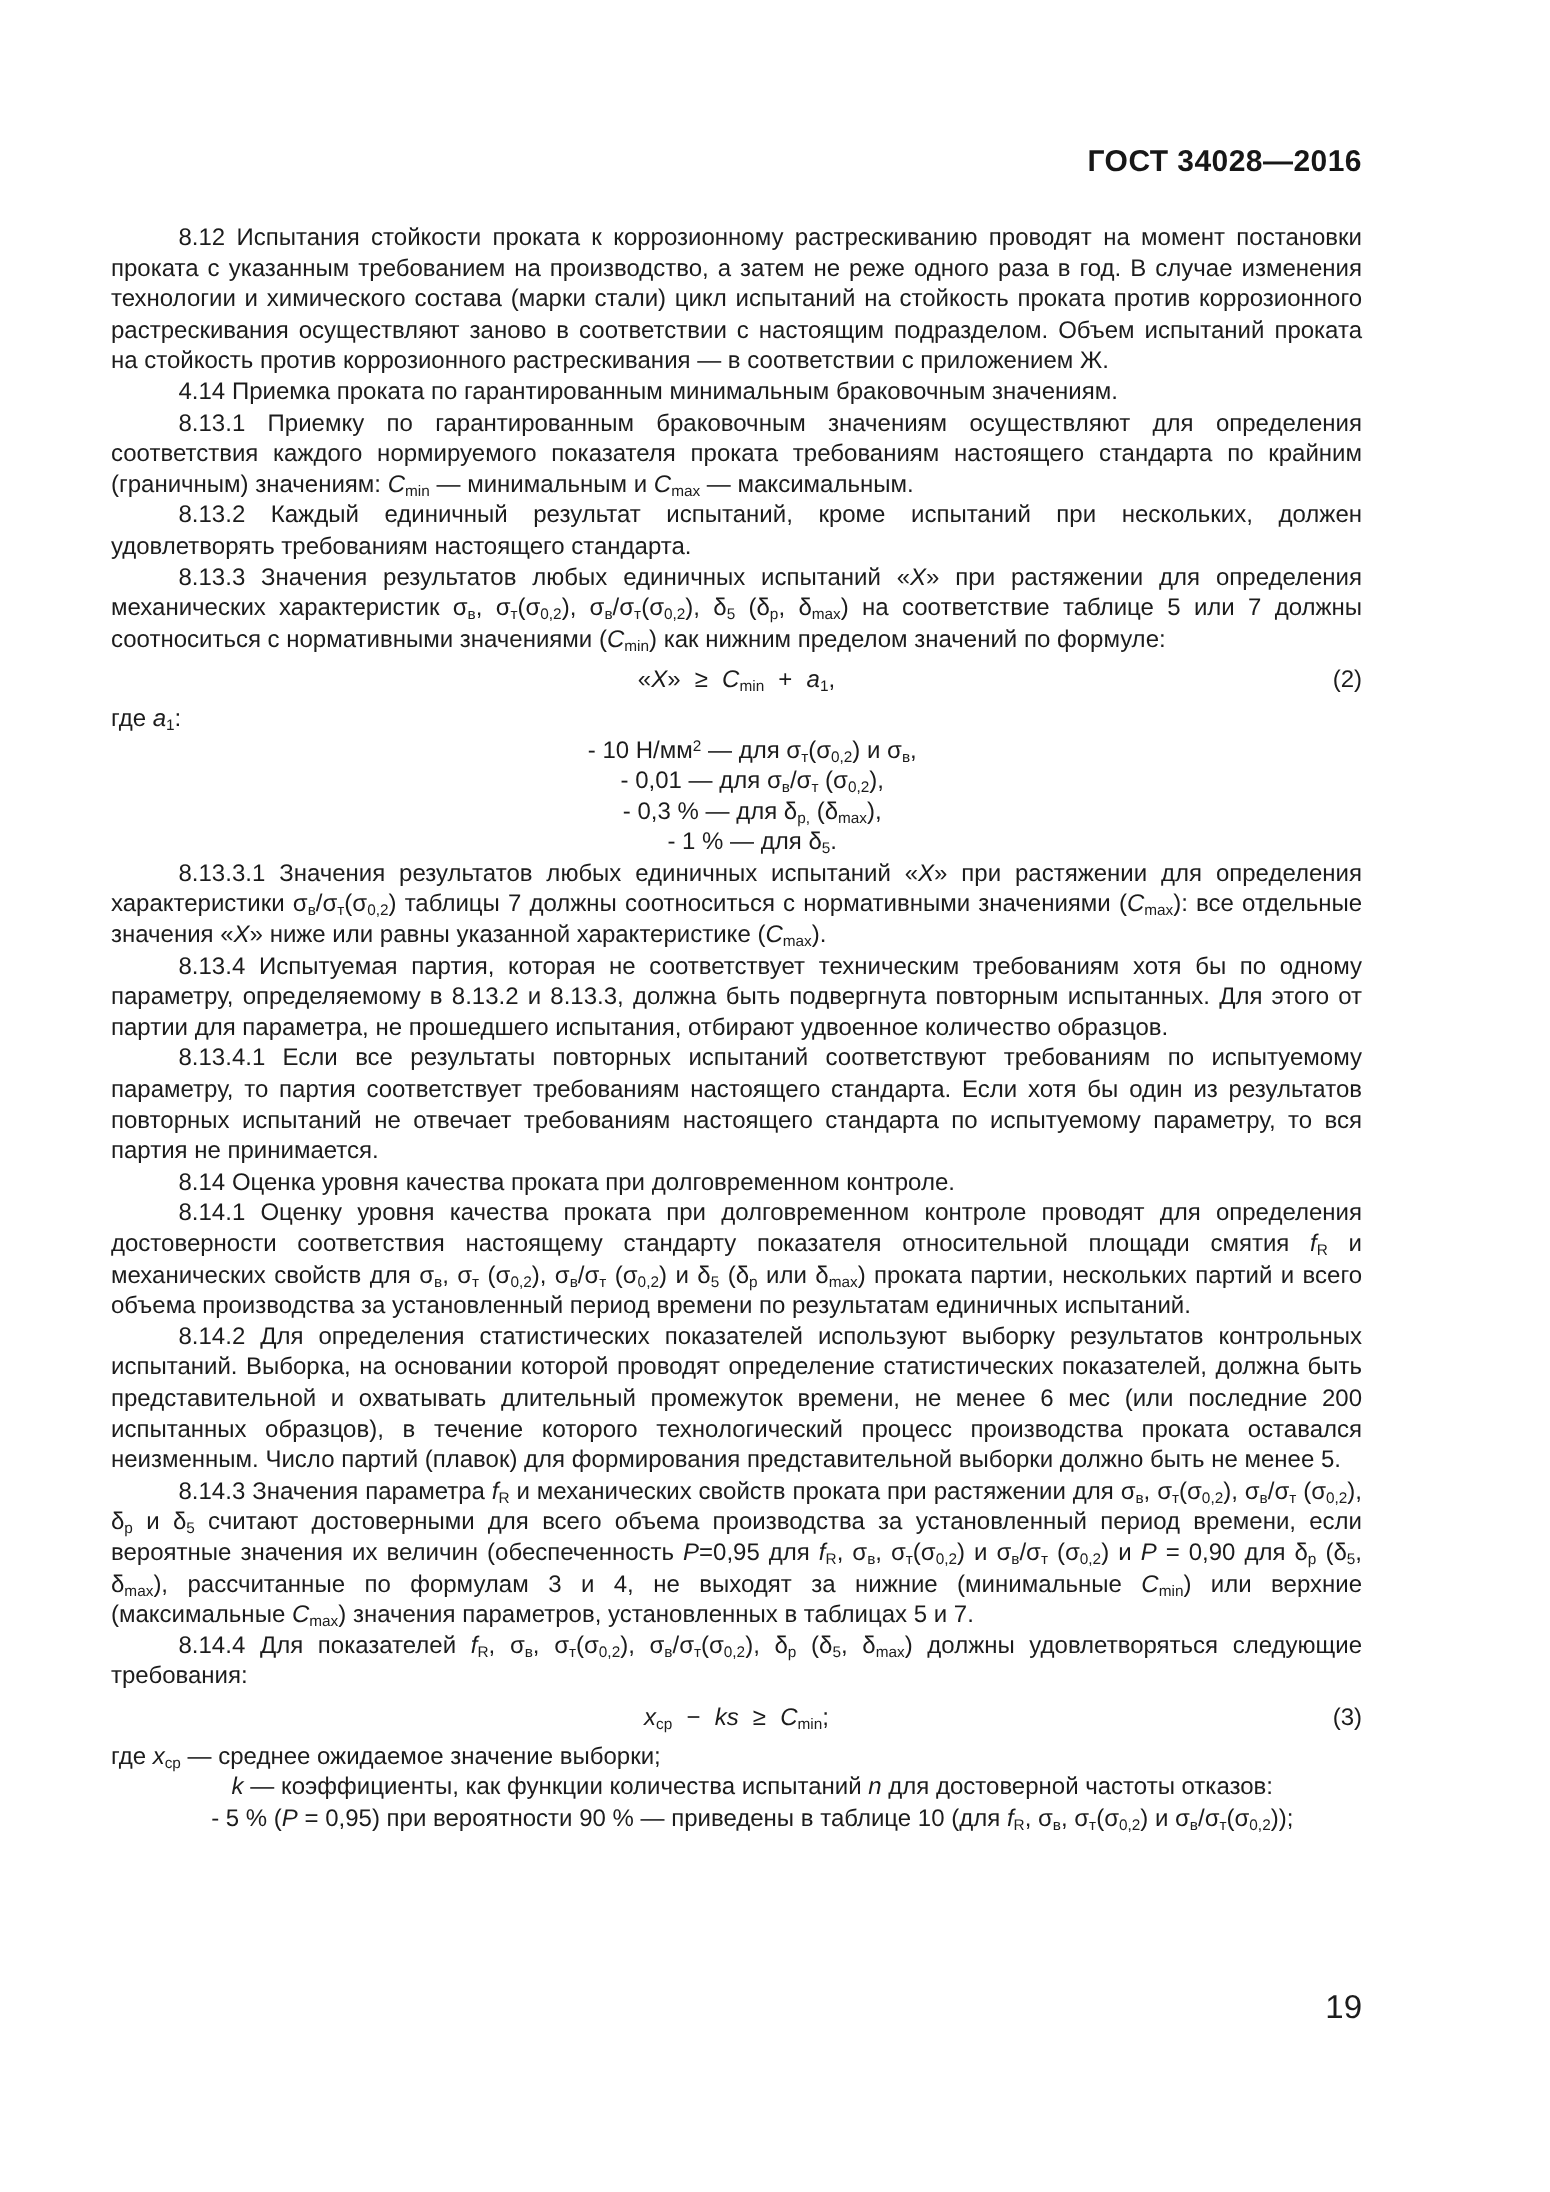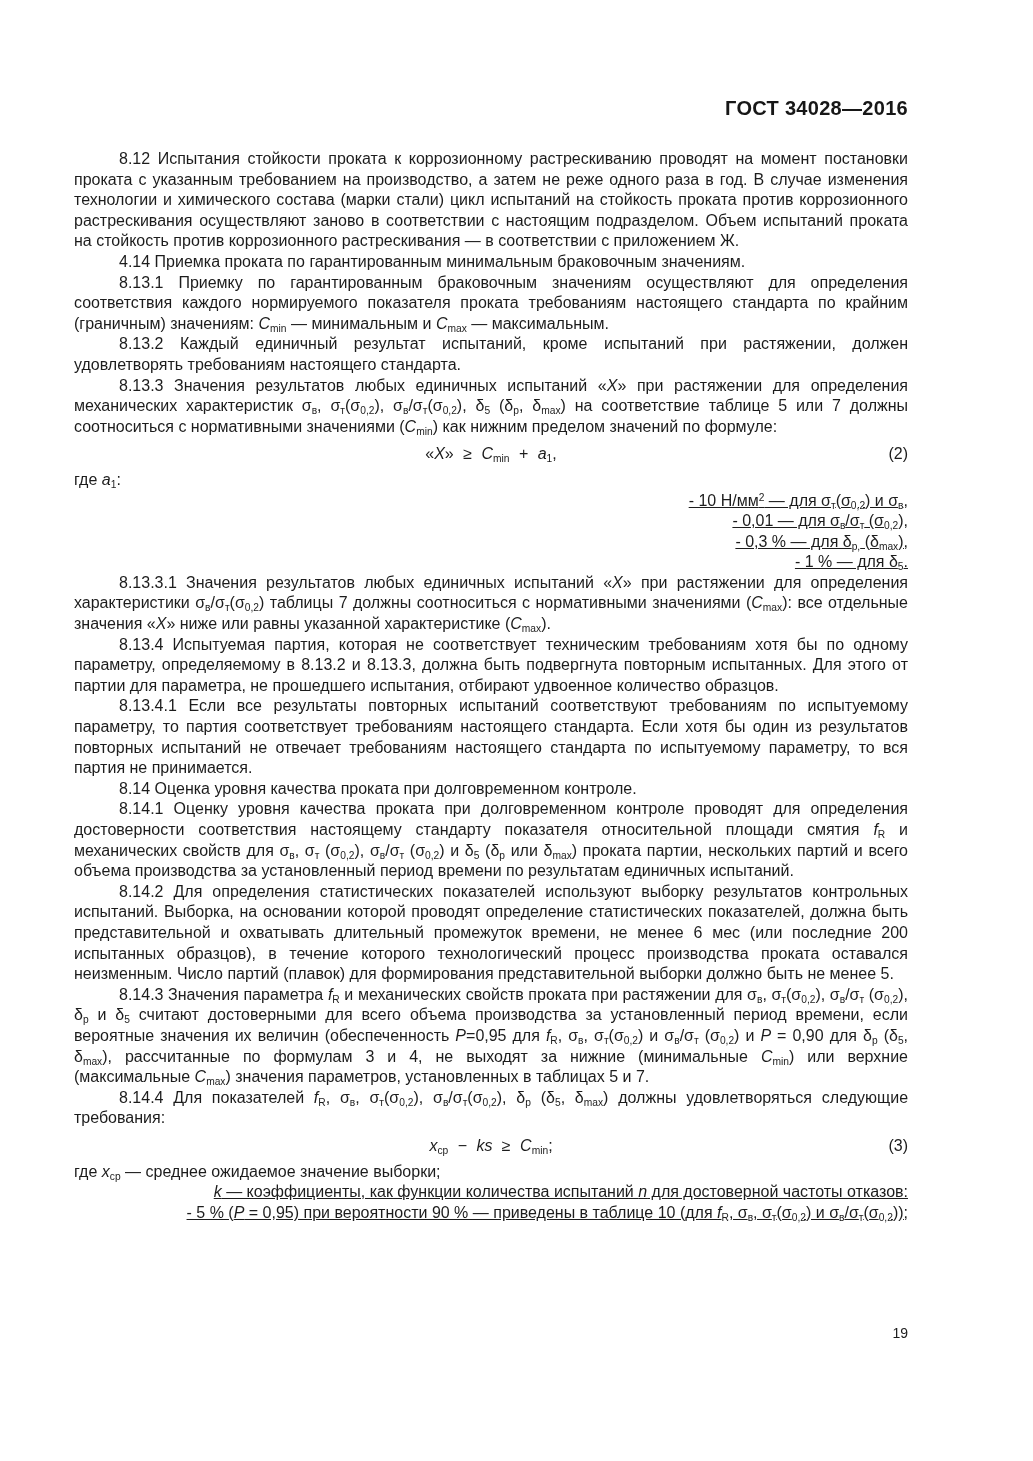--- a/index.html
+++ b/index.html
@@ -22,21 +22,21 @@
     letter-spacing: 0.3px;
     color: #171717;
   }
   .body-text {
     margin-top: 29px;
     font-size: 16px;
     line-height: 20.6px;
     text-align: justify;
   }
   .para { text-indent: 45px; }
-  .list-item { margin-left: 21px; text-indent: 0; text-align: right; text-decoration: underline; }
+  .list-item { margin-left: 21px; text-indent: 0; text-align: center; }
   sub { font-size: 0.64em; line-height: 0; vertical-align: -0.28em; }
   sup { font-size: 0.64em; line-height: 0; vertical-align: 0.45em; }
   i { font-style: italic; }
   .formula {
     position: relative;
     text-align: center;
     text-indent: 0;
     margin: 7px 0 5px 0;
     word-spacing: 5px;
   }
@@ -44,34 +44,34 @@
     position: absolute;
     right: 0; top: 0;
     word-spacing: 0;
   }
   .where-line { text-indent: 0; margin-top: 2px; }
   .page-footer {
     position: absolute;
     left: 74px; top: 1325px;
     width: 834px;
     text-align: right;
-    font-size: 14px;
+    font-size: 22px;
   }
 </style>
 </head>
 <body>
 
 <div class="page">
   <div class="doc-header">ГОСТ 34028—2016</div>
 
   <div class="body-text">
     <div class="para">8.12 Испытания стойкости проката к коррозионному растрескиванию проводят на момент постановки проката с указанным требованием на производство, а затем не реже одного раза в год. В случае изменения технологии и химического состава (марки стали) цикл испытаний на стойкость проката против коррозионного растрескивания осуществляют заново в соответствии с настоящим подразделом. Объем испытаний проката на стойкость против коррозионного растрескивания — в соответствии с приложением Ж.</div>
     <div class="para">4.14 Приемка проката по гарантированным минимальным браковочным значениям.</div>
     <div class="para">8.13.1 Приемку по гарантированным браковочным значениям осуществляют для определения соответствия каждого нормируемого показателя проката требованиям настоящего стандарта по крайним (граничным) значениям: <i>C</i><sub>min</sub> — минимальным и <i>C</i><sub>max</sub> — максимальным.</div>
-    <div class="para">8.13.2 Каждый единичный результат испытаний, кроме испытаний при растяжении, должен удовлетворять требованиям настоящего стандарта.</div>
+    <div class="para">8.13.2 Каждый единичный результат испытаний, кроме испытаний при нескольких, должен удовлетворять требованиям настоящего стандарта.</div>
     <div class="para">8.13.3 Значения результатов любых единичных испытаний «<i>X</i>» при растяжении для определения механических характеристик σ<sub>в</sub>, σ<sub>т</sub>(σ<sub>0,2</sub>), σ<sub>в</sub>/σ<sub>т</sub>(σ<sub>0,2</sub>), δ<sub>5</sub> (δ<sub>p</sub>, δ<sub>max</sub>) на соответствие таблице 5 или 7 должны соотноситься с нормативными значениями (<i>C</i><sub>min</sub>) как нижним пределом значений по формуле:</div>
 
     <div class="formula">
       <span>«<i>X</i>» ≥ <i>C</i><sub>min</sub> + <i>a</i><sub>1</sub>,</span>
       <span class="fnum">(2)</span>
     </div>
 
     <div class="where-line">где <i>a</i><sub>1</sub>:</div>
     <div class="list-item">- 10 Н/мм<sup>2</sup> — для σ<sub>т</sub>(σ<sub>0,2</sub>) и σ<sub>в</sub>,</div>
     <div class="list-item">- 0,01 — для σ<sub>в</sub>/σ<sub>т</sub> (σ<sub>0,2</sub>),</div>

